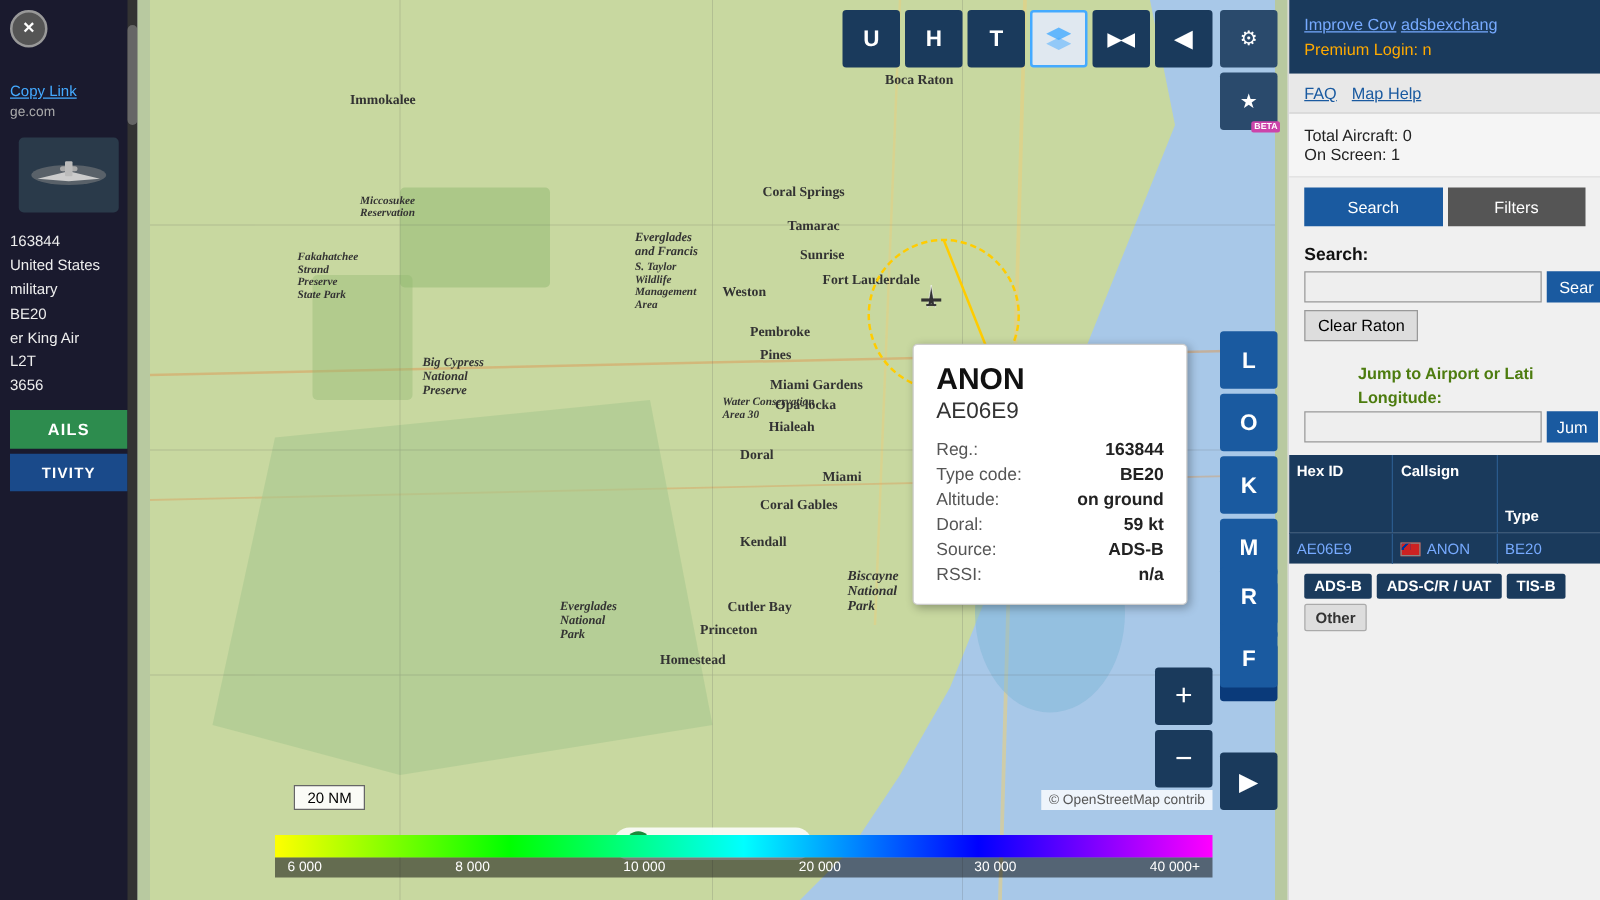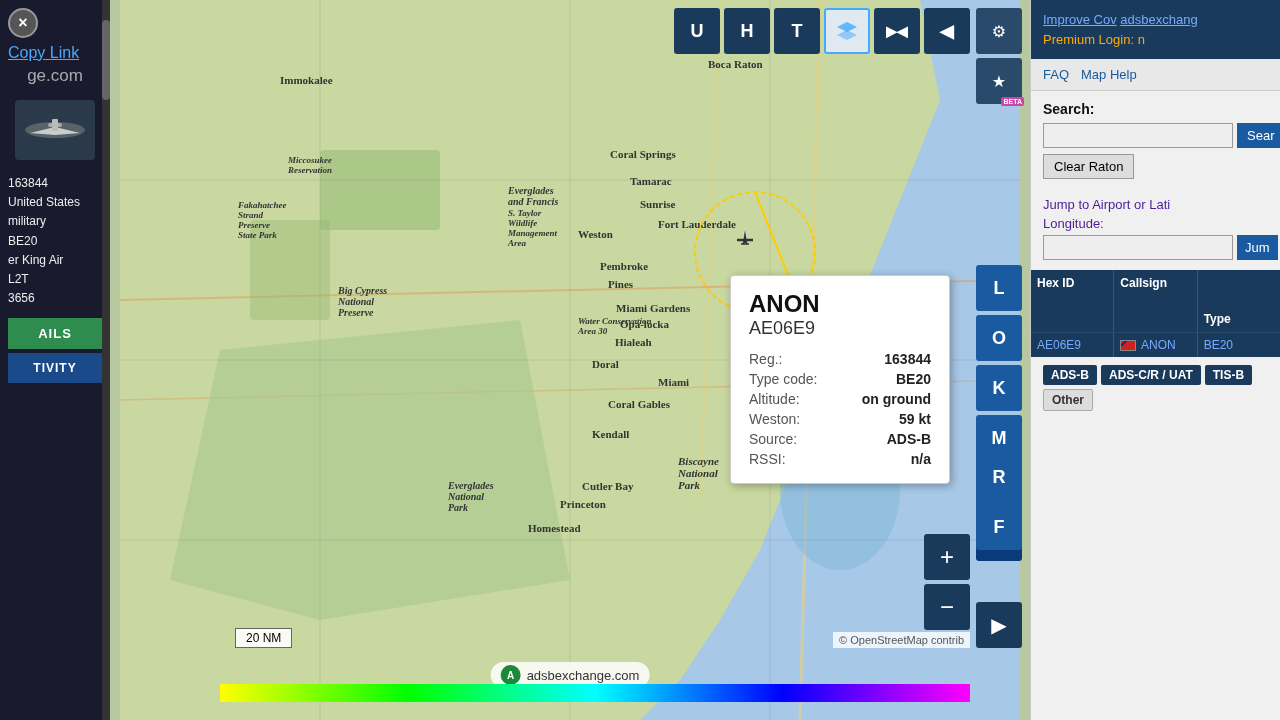--- a/index.html
+++ b/index.html
@@ -28,30 +28,29 @@
       display: flex;
       align-items: center;
       justify-content: center;
       cursor: pointer;
       font-size: 16px;
       font-weight: bold;
     }
     .left-link {
       color: #4af;
       text-decoration: underline;
-      font-size: 16px;
-      margin-top: 44px;
+      font-size: 12px;
+      margin-top: 66px;
       padding: 0 8px;
       cursor: pointer;
     }
     .left-url {
       color: #aaa;
-      font-size: 17px;
+      font-size: 11px;
       padding: 4px 8px;
-      text-align: center;
     }
     .aircraft-thumb {
       width: 80px;
       height: 60px;
       background: #2a3a4a;
       margin: 10px auto;
       border-radius: 4px;
       overflow: hidden;
       display: flex;
       align-items: center;
@@ -356,20 +355,21 @@
     }
     .right-links {
       display: flex;
       gap: 12px;
       padding: 8px 12px;
       background: #e8e8e8;
       border-bottom: 1px solid #ccc;
     }
     .right-links a {
       color: #1a5aa0;
+      text-decoration: underline;
       font-size: 13px;
       cursor: pointer;
       text-align: right;
     }
     .stats-area {
       padding: 10px 12px;
       background: #f5f5f5;
       border-bottom: 1px solid #ddd;
       font-size: 13px;
       color: #222;
@@ -409,23 +409,24 @@
       padding: 4px 10px;
       font-size: 13px;
       cursor: pointer;
       margin-bottom: 8px;
     }
     .jump-section {
       padding: 0 12px 10px;
       font-size: 13px;
     }
     .jump-label {
-      font-weight: normal;
-      color: #4c1d95;
+      font-weight: bold;
+      color: #4d7c0f;
       margin-bottom: 4px;
+      margin-left: 43px;
     }
     .jump-row {
       display: flex;
       gap: 4px;
     }
     .jump-input {
       flex: 1;
       padding: 4px 6px;
       border: 1px solid #999;
       font-size: 13px;
@@ -683,21 +684,21 @@
     </div>
     <div class="popup-row">
       <span class="label">Type code:</span>
       <span class="value">BE20</span>
     </div>
     <div class="popup-row">
       <span class="label">Altitude:</span>
       <span class="value">on ground</span>
     </div>
     <div class="popup-row">
-      <span class="label">Weston:</span>
+      <span class="label">Doral:</span>
       <span class="value">59 kt</span>
     </div>
     <div class="popup-row">
       <span class="label">Source:</span>
       <span class="value">ADS-B</span>
     </div>
     <div class="popup-row">
       <span class="label">RSSI:</span>
       <span class="value">n/a</span>
     </div>
@@ -713,39 +714,61 @@
   <div class="map-arrow">▶</div>
 
   <div class="adsbx-badge">
     <div class="adsbx-logo">A</div>
     <span>adsbexchange.com</span>
   </div>
 
   <div id="bottom-bar">
     <div style="position:absolute;bottom:18px;left:110px;right:60px;">
       <div class="color-bar"></div>
+      <div class="altitude-labels">
+        <span>6 000</span>
+        <span>8 000</span>
+        <span>10 000</span>
+        <span>20 000</span>
+        <span>30 000</span>
+        <span>40 000+</span>
+      </div>
     </div>
   </div>
 </div>
 
 <div id="right-panel">
   <div class="right-header">
     <div>
       <a>Improve Cov</a>
       <a>adsbexchang</a>
     </div>
     <div class="premium">Premium Login: n</div>
   </div>
 
   <div class="right-links">
     <a>FAQ</a>
     <a>Map Help</a>
   </div>
 
-
+  <div class="stats-area">
+    <div>
+      <span>Total Aircraft:</span>
+      <span>0</span>
+    </div>
+    <div>
+      <span>On Screen:</span>
+      <span>1</span>
+    </div>
+  </div>
+
+  <div style="display:flex;padding:8px 12px 4px;gap:4px;">
+    <button class="search-btn" style="flex:1;padding:8px;">Search</button>
+    <button class="search-btn" style="flex:1;padding:8px;background:#555;">Filters</button>
+  </div>
 
   <div class="search-section">
     <div class="search-label">Search:</div>
     <div class="search-row">
       <input class="search-input" type="text" value="" style="">
       <button class="search-btn">Sear</button>
     </div>
     <button class="clear-search-btn">Clear Raton</button>
   </div>
 

